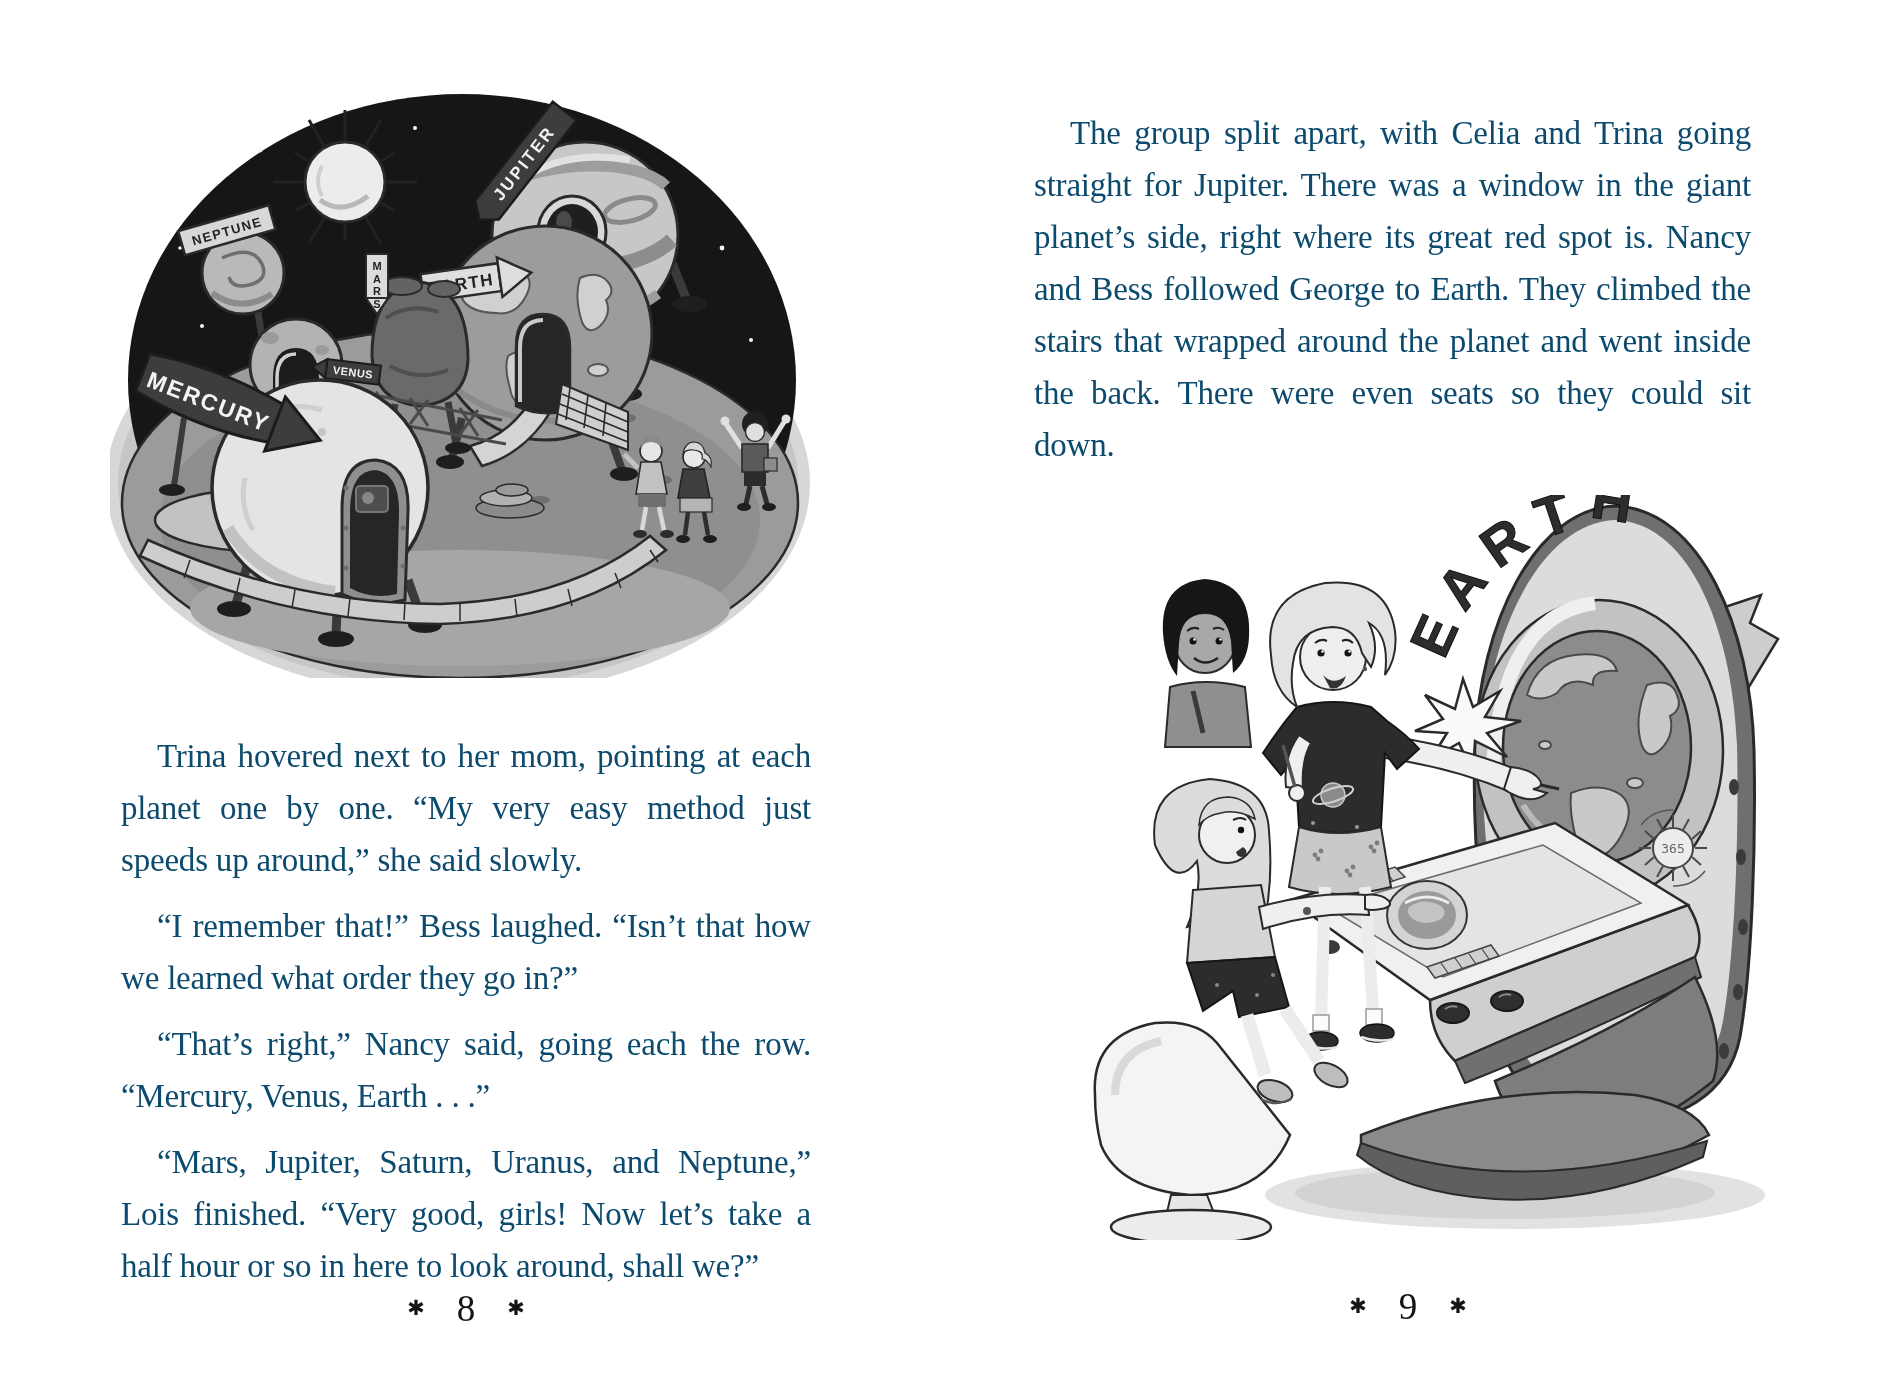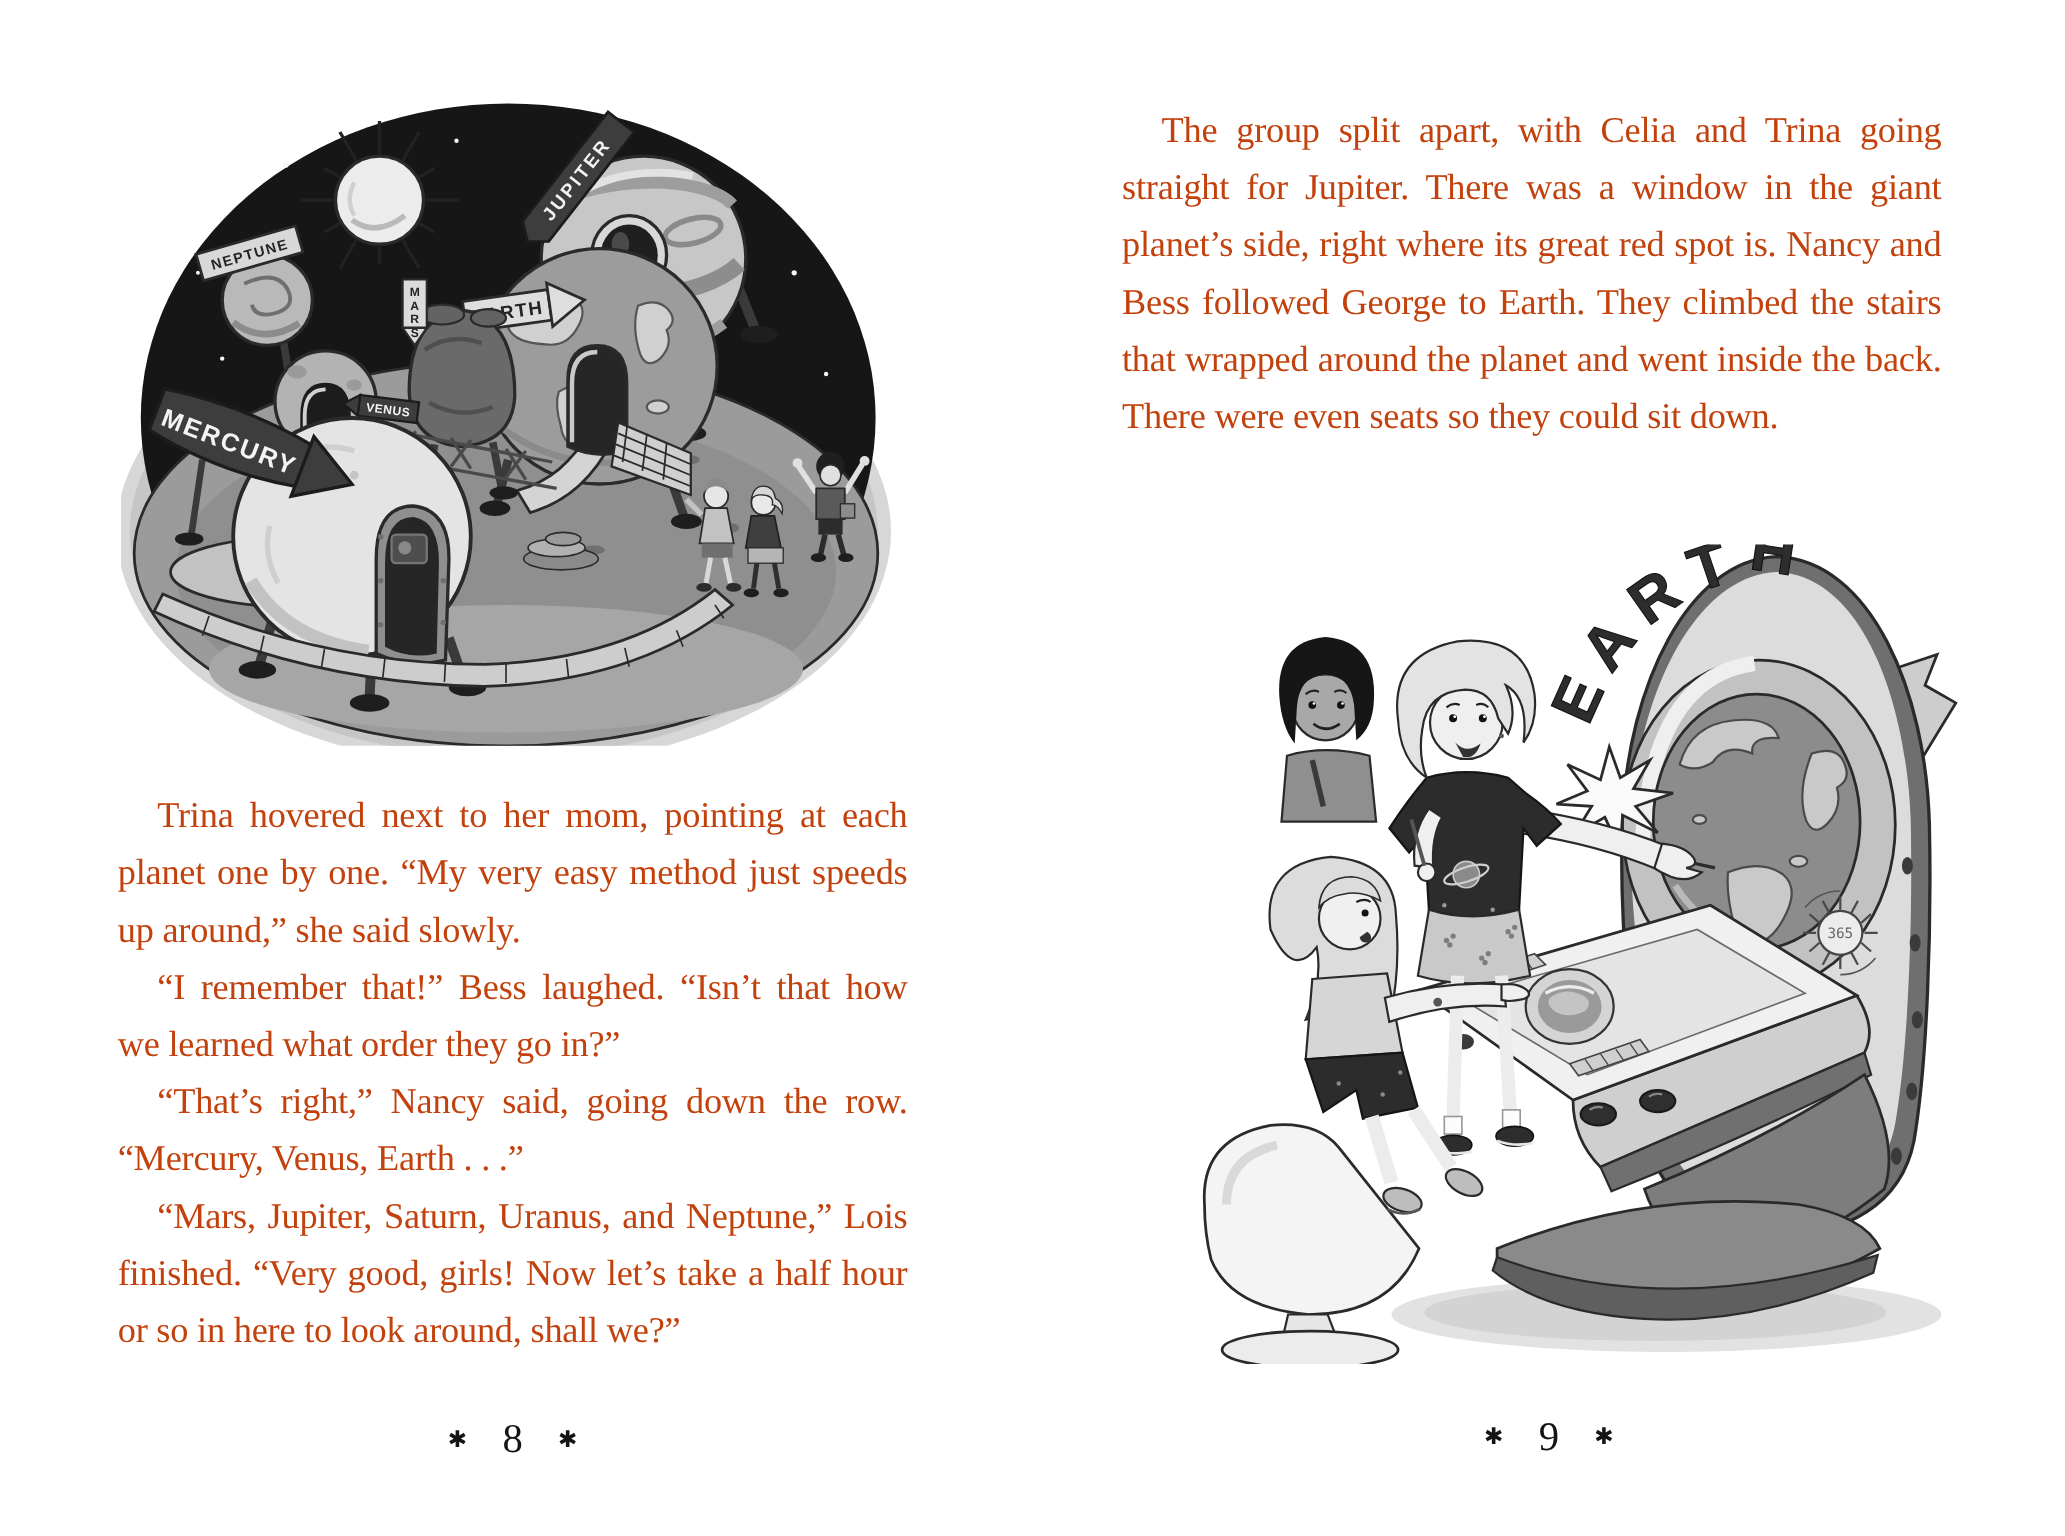--- a/index.html
+++ b/index.html
@@ -6,27 +6,27 @@
   body{
     width:1877px;height:1396px;position:relative;overflow:hidden;
     background:#ffffff;
     font-family:"Liberation Serif", serif;
     color:#1c1c1c;
   }
   .spread{position:absolute;inset:0;}
   .illus{position:absolute;}
   .textblock{position:absolute;}
   .textblock p{
-    margin:0;
+    margin:14px;
     font-size:33px;
     line-height:52px;
     text-indent:36px;
     text-align:justify;
     letter-spacing:-0.2px;
-    color:#c2410c;
+    color:#0c4a6e;
   }
   .textblock-left{left:107px;top:716px;width:718px;}
   .textblock-right{left:1020px;top:93px;width:745px;}
   .folio{
     position:absolute;
     display:flex;align-items:center;justify-content:center;gap:32px;
     height:44px;
   }
   .folio-left{left:380px;top:1286px;width:172px;}
   .folio-right{left:1322px;top:1284px;width:172px;}
@@ -308,21 +308,21 @@
         <line x1="652" y1="398" x2="657" y2="416" stroke="#2c2c2c" stroke-width="5"></line>
         <ellipse cx="634" cy="419" rx="7" ry="4" fill="#1e1e1e"></ellipse>
         <ellipse cx="659" cy="419" rx="7" ry="4" fill="#1e1e1e"></ellipse>
       </g>
     </g>
   </svg>
 
   <div class="textblock textblock-left">
     <p>Trina hovered next to her mom, pointing at each planet one by one. “My very easy method just speeds up around,” she said slowly.</p>
     <p>“I remember that!” Bess laughed. “Isn’t that how we learned what order they go in?”</p>
-    <p>“That’s right,” Nancy said, going down the row. “Mercury, Venus, Earth . . .”</p>
+    <p>“That’s right,” Nancy said, going each the row. “Mercury, Venus, Earth . . .”</p>
     <p>“Mars, Jupiter, Saturn, Uranus, and Neptune,” Lois finished. “Very good, girls! Now let’s take a half hour or so in here to look around, shall we?”</p>
   </div>
 
   <div class="folio folio-left">
     <span class="star">✱</span>
     <span class="num">8</span>
     <span class="star">✱</span>
   </div>
 
   <div class="textblock textblock-right">

